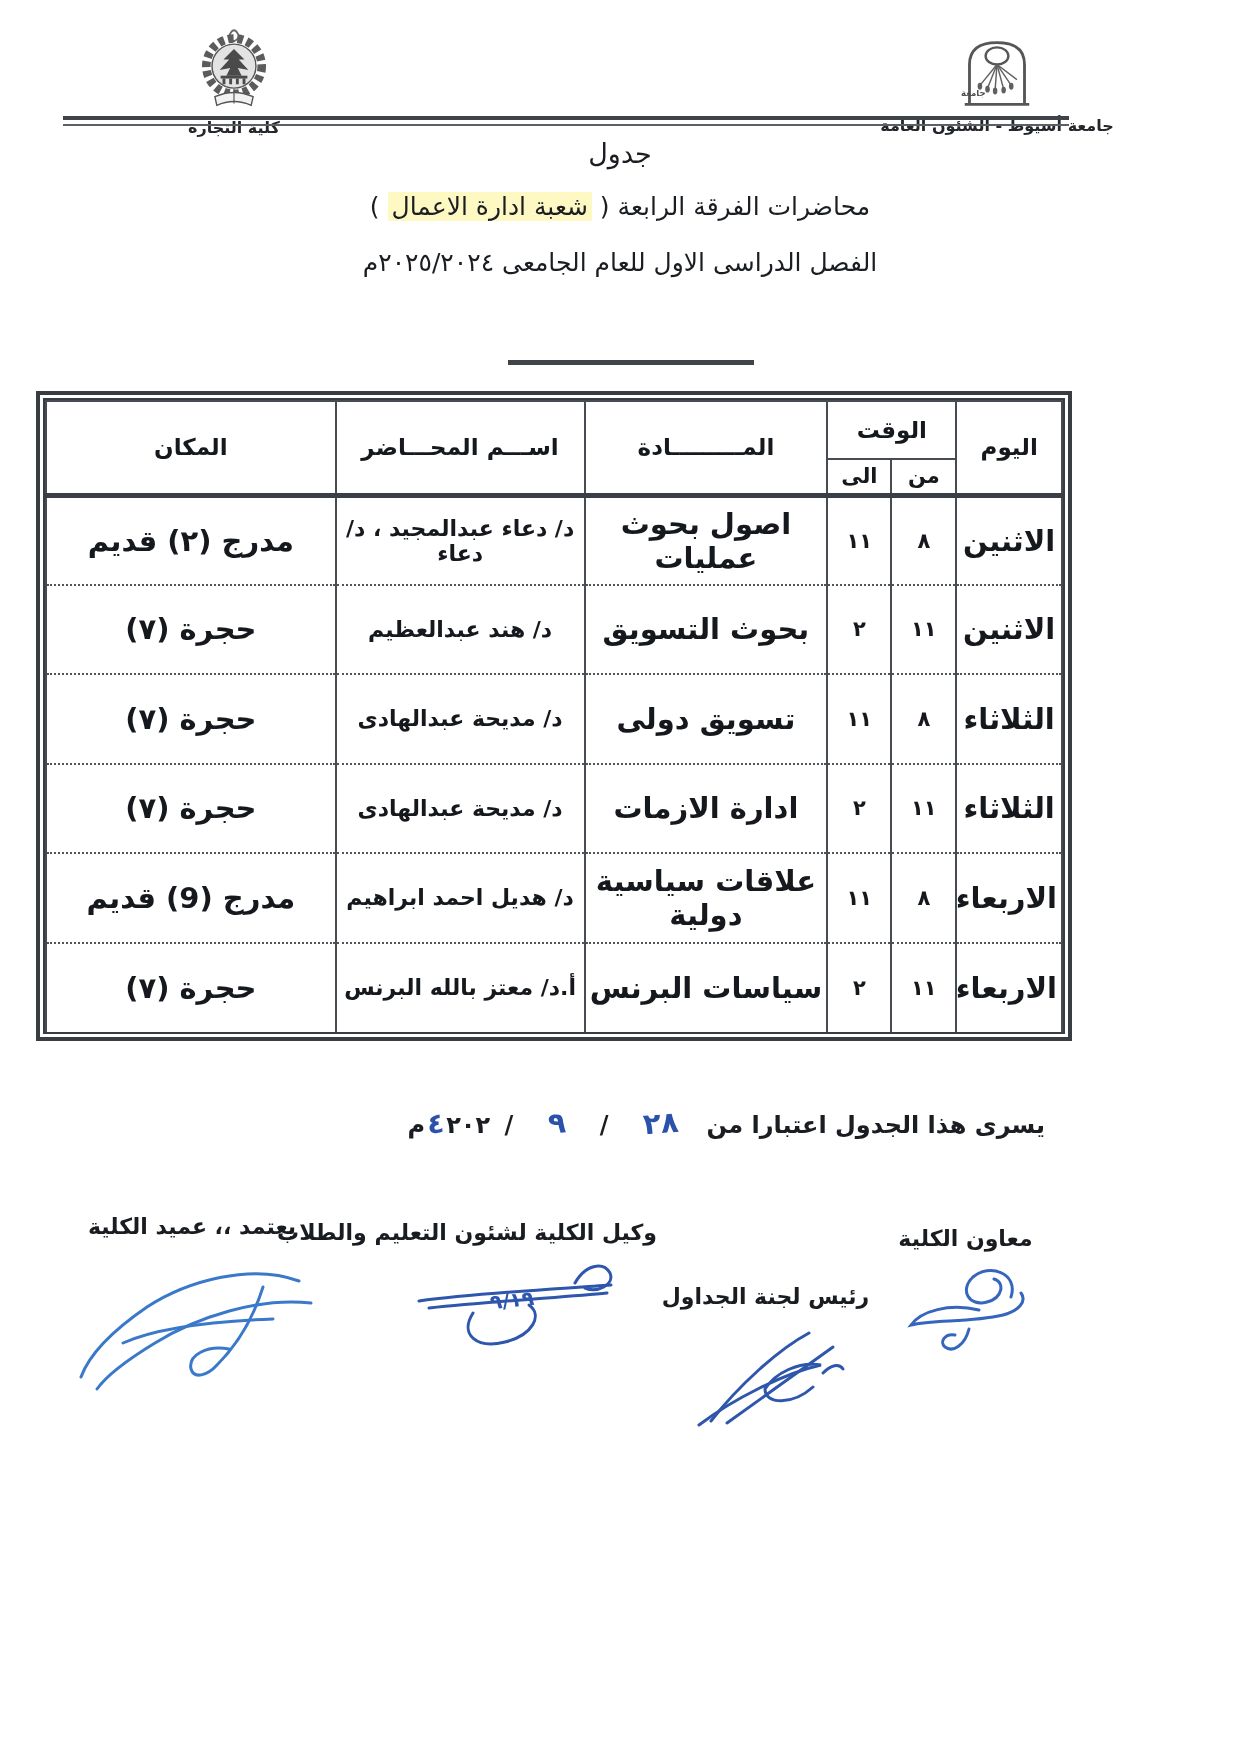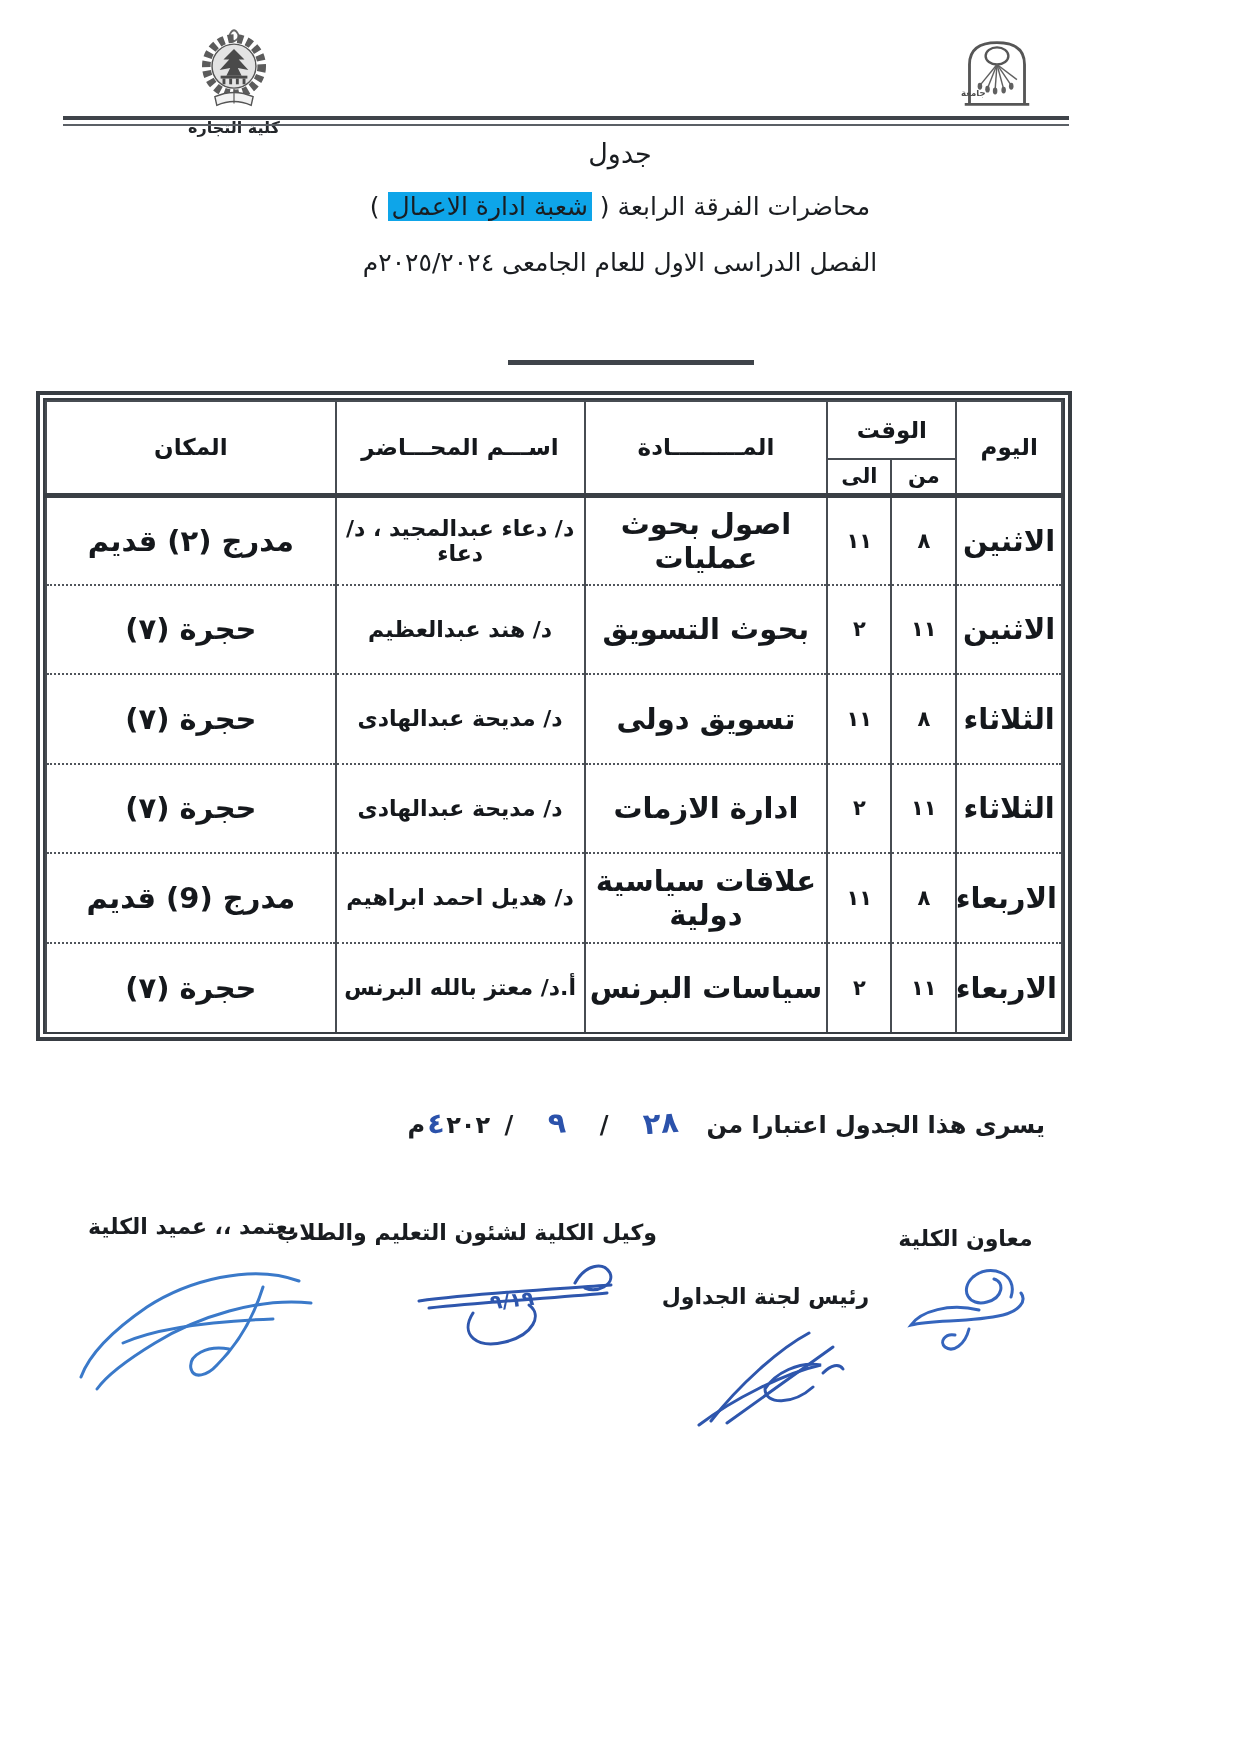--- a/index.html
+++ b/index.html
@@ -22,21 +22,21 @@
     left:63px;top:116px;width:1006px;height:4px;
     border-top:4px solid #3f444a;
     border-bottom:2px solid #5b6066;
   }
 
   
   .title-line{left:0;right:0;text-align:center;font-weight:normal;color:#1a1d21;}
   .t1{top:138px;font-size:27px;}
   .t2{top:192px;font-size:25px;}
   .t3{top:248px;font-size:25px;}
-  .hl{background:#0ea5e9;padding:0 4px;}
+  .hl{background:#fef9c3;padding:0 4px;}
   .title-rule{left:508px;top:360px;width:246px;height:5px;background:#3f444a;}
 
   
   .table-frame{
     left:36px;top:391px;width:1036px;height:650px;
     border:4px solid #383d43;padding:3px;background:#fff;box-sizing:border-box;
   }
   .table-inner{width:100%;height:100%;border:2px solid #383d43;box-sizing:border-box;}
   table.sched{width:100%;height:100%;border-collapse:collapse;table-layout:fixed;}
   .sched th,.sched td{
@@ -118,20 +118,21 @@
     </g>
     <g fill="#606060">
       <ellipse cx="22" cy="53" rx="2.4" ry="3.6"></ellipse>
       <ellipse cx="30" cy="56" rx="2.4" ry="3.6"></ellipse>
       <ellipse cx="38" cy="58" rx="2.4" ry="3.6"></ellipse>
       <ellipse cx="47" cy="57" rx="2.4" ry="3.6"></ellipse>
       <ellipse cx="55" cy="53" rx="2.4" ry="3.6"></ellipse>
     </g>
     <text x="28" y="63" font-size="9" font-weight="bold" fill="#4e4e4e">جامعة اسيوط</text>
   </svg>
+  <div class="logo-caption">جامعة أسيوط - الشئون العامة</div>
 </div>
 
 <div class="abs top-rule"></div>
 
 <div class="abs title-line t1">جدول</div>
 
 <div class="abs title-line t2">
   <span>محاضرات الفرقة الرابعة ( </span><span class="hl">شعبة ادارة الاعمال</span><span> )</span>
 </div>
 

